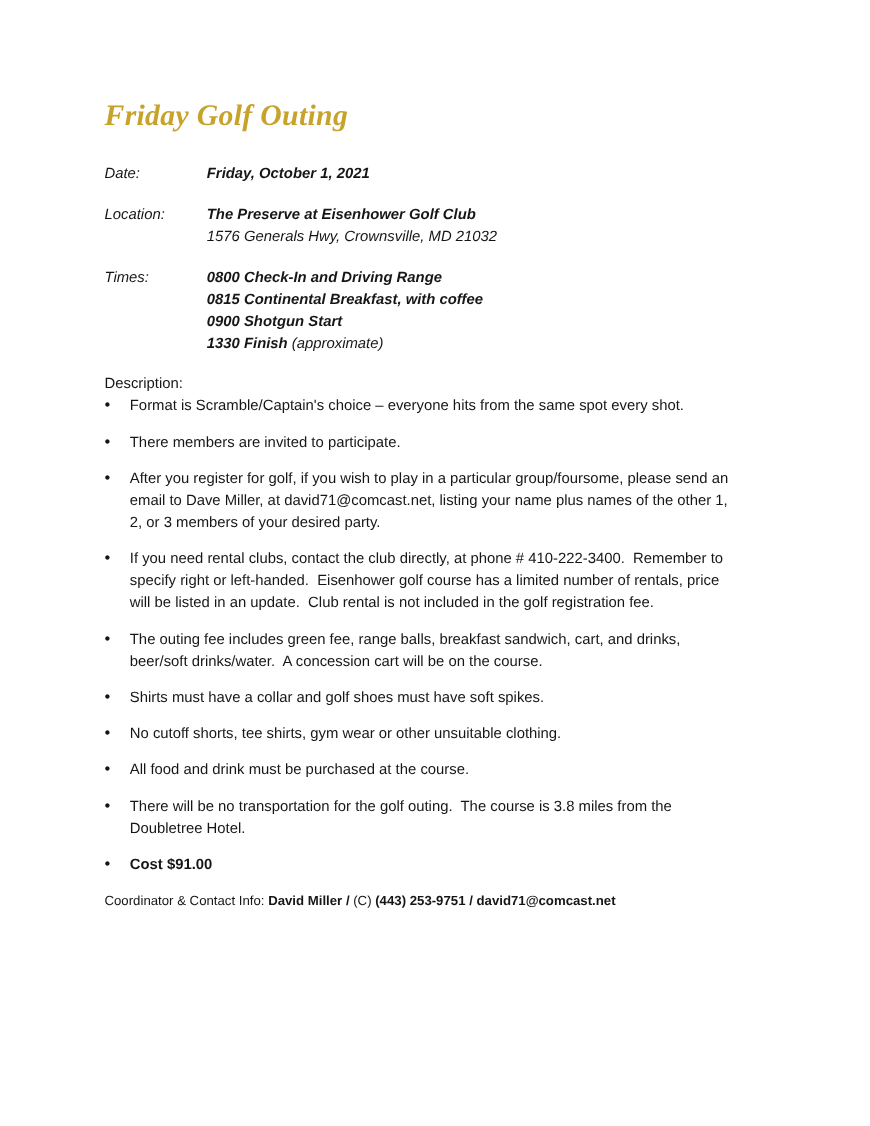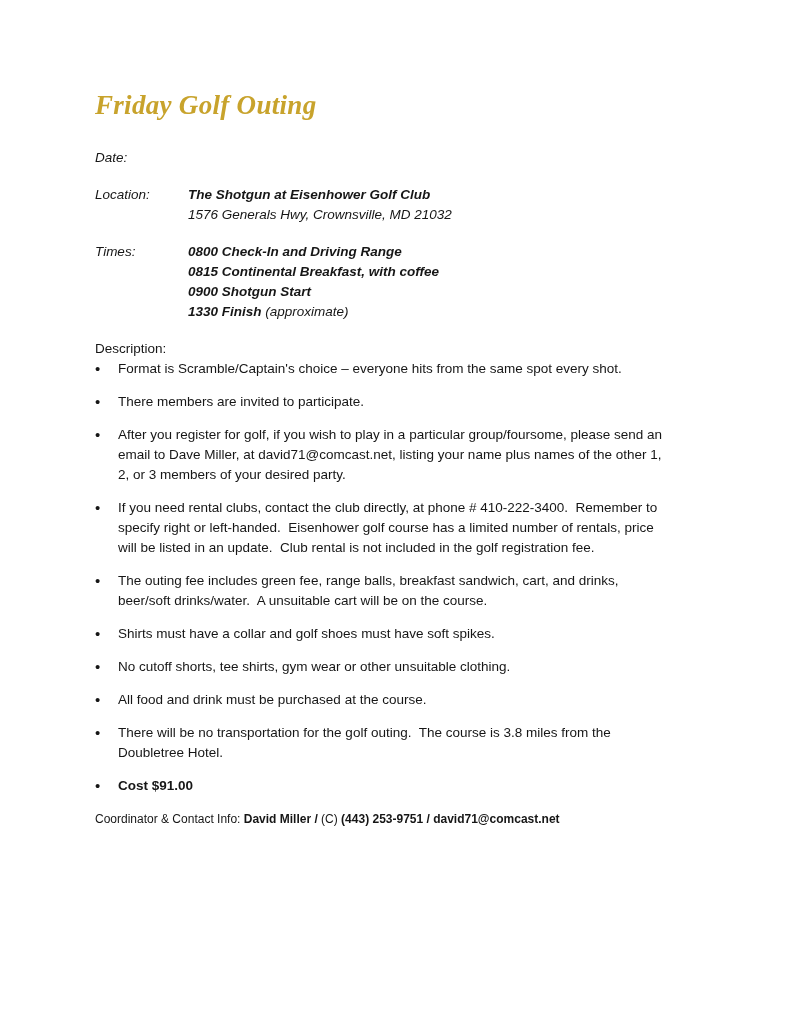--- a/index.html
+++ b/index.html
@@ -67,25 +67,28 @@
 </style>
 </head>
 <body>
 
 <div class="page">
   <h1 class="title" style="color: rgb(200, 163, 44);">Friday Golf Outing</h1>
 
   <div class="info-section">
       <div class="info-row">
         <div class="info-label">Date:</div>
+        <div class="info-value">
+          <div class="info-line"><span class="b">Friday, October 1, 2021</span></div>
+        </div>
       </div>
       <div class="info-row">
         <div class="info-label">Location:</div>
         <div class="info-value">
-          <div class="info-line"><span class="b">The Shotgun at Eisenhower Golf Club</span></div>
+          <div class="info-line"><span class="b">The Preserve at Eisenhower Golf Club</span></div>
           <div class="info-line"><span>1576 Generals Hwy, Crownsville, MD 21032</span></div>
         </div>
       </div>
       <div class="info-row">
         <div class="info-label">Times:</div>
         <div class="info-value">
           <div class="info-line"><span class="b">0800 Check-In and Driving Range</span></div>
           <div class="info-line"><span class="b">0815 Continental Breakfast, with coffee</span></div>
           <div class="info-line"><span class="b">0900 Shotgun Start</span></div>
           <div class="info-line"><span class="b">1330 Finish</span><span> (approximate)</span></div>
@@ -112,21 +115,21 @@
       </li>
       <li>
         <span class="marker">•</span>
         <span class="bullet-text"><span>If you need rental clubs, contact the club directly, at phone # 410-222-3400.  Remember to
 specify right or left-handed.  Eisenhower golf course has a limited number of rentals, price
 will be listed in an update.  Club rental is not included in the golf registration fee.</span></span>
       </li>
       <li>
         <span class="marker">•</span>
         <span class="bullet-text"><span>The outing fee includes green fee, range balls, breakfast sandwich, cart, and drinks,
-beer/soft drinks/water.  A unsuitable cart will be on the course.</span></span>
+beer/soft drinks/water.  A concession cart will be on the course.</span></span>
       </li>
       <li>
         <span class="marker">•</span>
         <span class="bullet-text"><span>Shirts must have a collar and golf shoes must have soft spikes.</span></span>
       </li>
       <li>
         <span class="marker">•</span>
         <span class="bullet-text"><span>No cutoff shorts, tee shirts, gym wear or other unsuitable clothing.</span></span>
       </li>
       <li>

